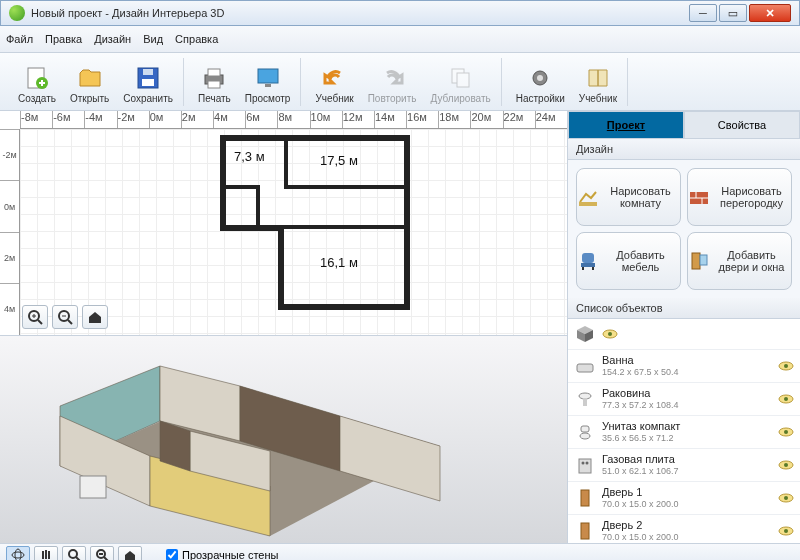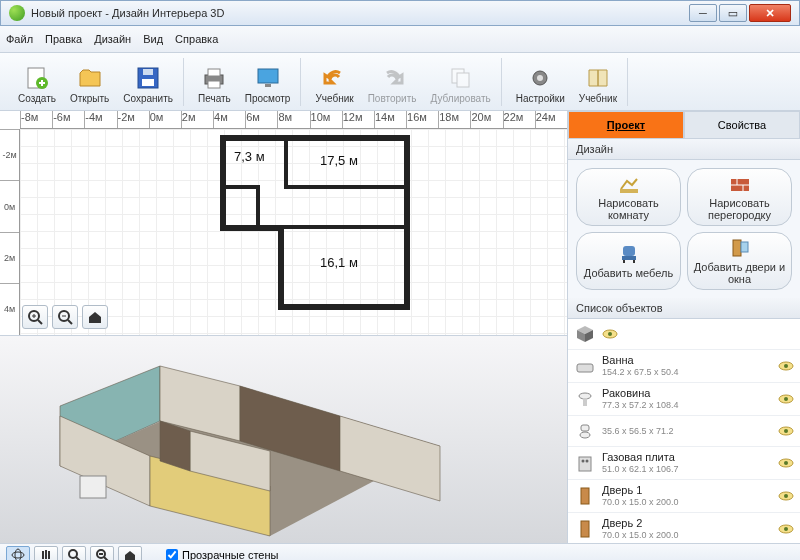--- a/index.html
+++ b/index.html
@@ -50,24 +50,24 @@
 .floor { fill:#9a9184; }
 .wall3d { fill:#d9d3c7; stroke:#655a4c; stroke-width:0.6; }
 .wall3d.brown { fill:#6e5d4d; }
 .wall3d.teal { fill:#87b4b1; }
 .wall3d.yellow { fill:#e2cc7a; }
 
 
 .right { width: 232px; background:#eef2f7; display:flex; flex-direction:column; }
 .tabs { display:flex; height:28px; border-bottom:1px solid #c8d2de; }
 .tab { flex:1; display:flex; align-items:center; justify-content:center; background:#e2e8ef; border:1px solid #c8d2de; border-bottom:none; cursor:pointer; }
-.tab.active { background:#f97316; font-weight:bold;text-decoration:underline; }
+.tab.active { background:#0369a1; font-weight:bold;text-decoration:underline; }
 .section-h { background:linear-gradient(#f3f6fa,#e4e9f0); border-bottom:1px solid #c8d2de; padding:4px 8px; color:#333; font-size:11px; }
 .design-grid { display:grid; grid-template-columns:1fr 1fr; gap:6px; padding:8px; background:#f4f7fb; }
-.design-btn { background:linear-gradient(#fefefe,#e8edf3); border:1px solid #c0cad5; border-radius:16px; height:58px; display:flex; flex-direction:column; align-items:center; justify-content:center; gap:2px; cursor:pointer; font-size:9px; text-align:center; color:#333; }
+.design-btn { background:linear-gradient(#fefefe,#e8edf3); border:1px solid #c0cad5; border-radius:8px; height:58px; display:flex; flex-direction:row; align-items:center; justify-content:center; gap:2px; cursor:pointer; font-size:9px; text-align:center; color:#333; }
 .design-btn .ico { width:22px; height:22px; }
 .obj-list { flex:1; overflow:auto; background:#fff; }
 .obj-item { display:flex; align-items:center; gap:6px; padding:4px 6px; border-bottom:1px solid #eceff3; }
 .obj-item .thumb { width:22px; height:22px; display:flex; align-items:center; justify-content:center; }
 .obj-item .meta { flex:1; line-height:1.2; }
 .obj-item .name { color:#222; }
 .obj-item .dims { color:#888; font-size:9px; }
 .eye { width:16px; height:14px; cursor:pointer; }
 
 
@@ -383,20 +383,21 @@
           </div>
         </div>
         <div class="obj-item">
           <div class="thumb">
             <svg width="20" height="20">
               <rect x="6" y="4" width="8" height="6" rx="2" fill="#eee" stroke="#888"></rect>
               <ellipse cx="10" cy="14" rx="5" ry="3" fill="#eee" stroke="#888"></ellipse>
             </svg>
           </div>
           <div class="meta">
+            <div class="name">Унитаз компакт</div>
             <div class="dims">35.6 x 56.5 x 71.2</div>
           </div>
           <div class="eye">
             <svg width="16" height="14">
               <ellipse cx="8" cy="7" rx="7" ry="4" fill="#f5e08a" stroke="#b89a3a"></ellipse>
               <circle cx="8" cy="7" r="2" fill="#5a7a2a"></circle>
             </svg>
           </div>
         </div>
         <div class="obj-item">

